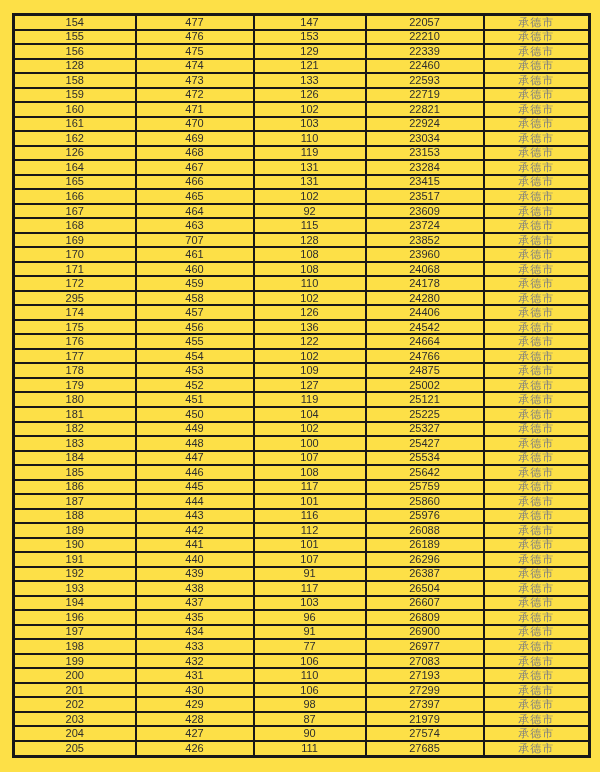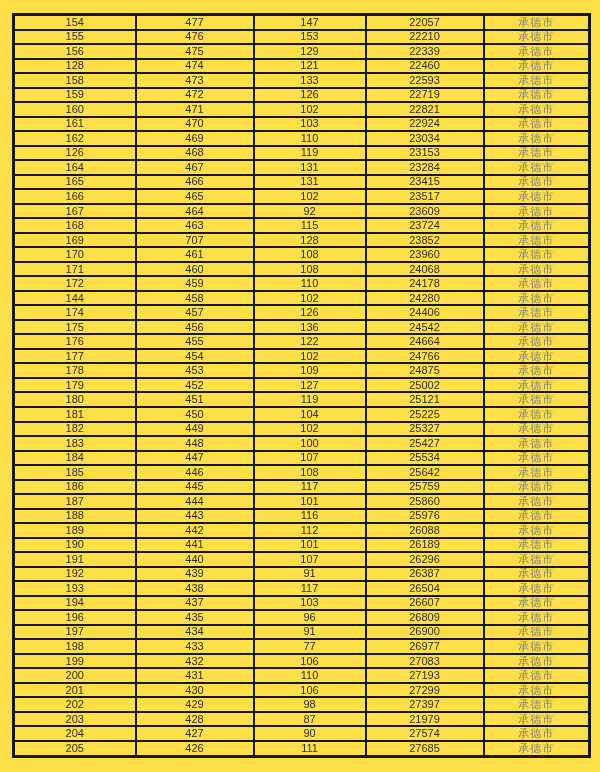--- a/index.html
+++ b/index.html
@@ -187,21 +187,21 @@
           <td class="col-city">承德市</td>
         </tr>
         <tr>
           <td class="col-rank">172</td>
           <td class="col-score">459</td>
           <td class="col-count">110</td>
           <td class="col-cumulative">24178</td>
           <td class="col-city">承德市</td>
         </tr>
         <tr>
-          <td class="col-rank">144</td>
+          <td class="col-rank">295</td>
           <td class="col-score">458</td>
           <td class="col-count">102</td>
           <td class="col-cumulative">24280</td>
           <td class="col-city">承德市</td>
         </tr>
         <tr>
           <td class="col-rank">174</td>
           <td class="col-score">457</td>
           <td class="col-count">126</td>
           <td class="col-cumulative">24406</td>

